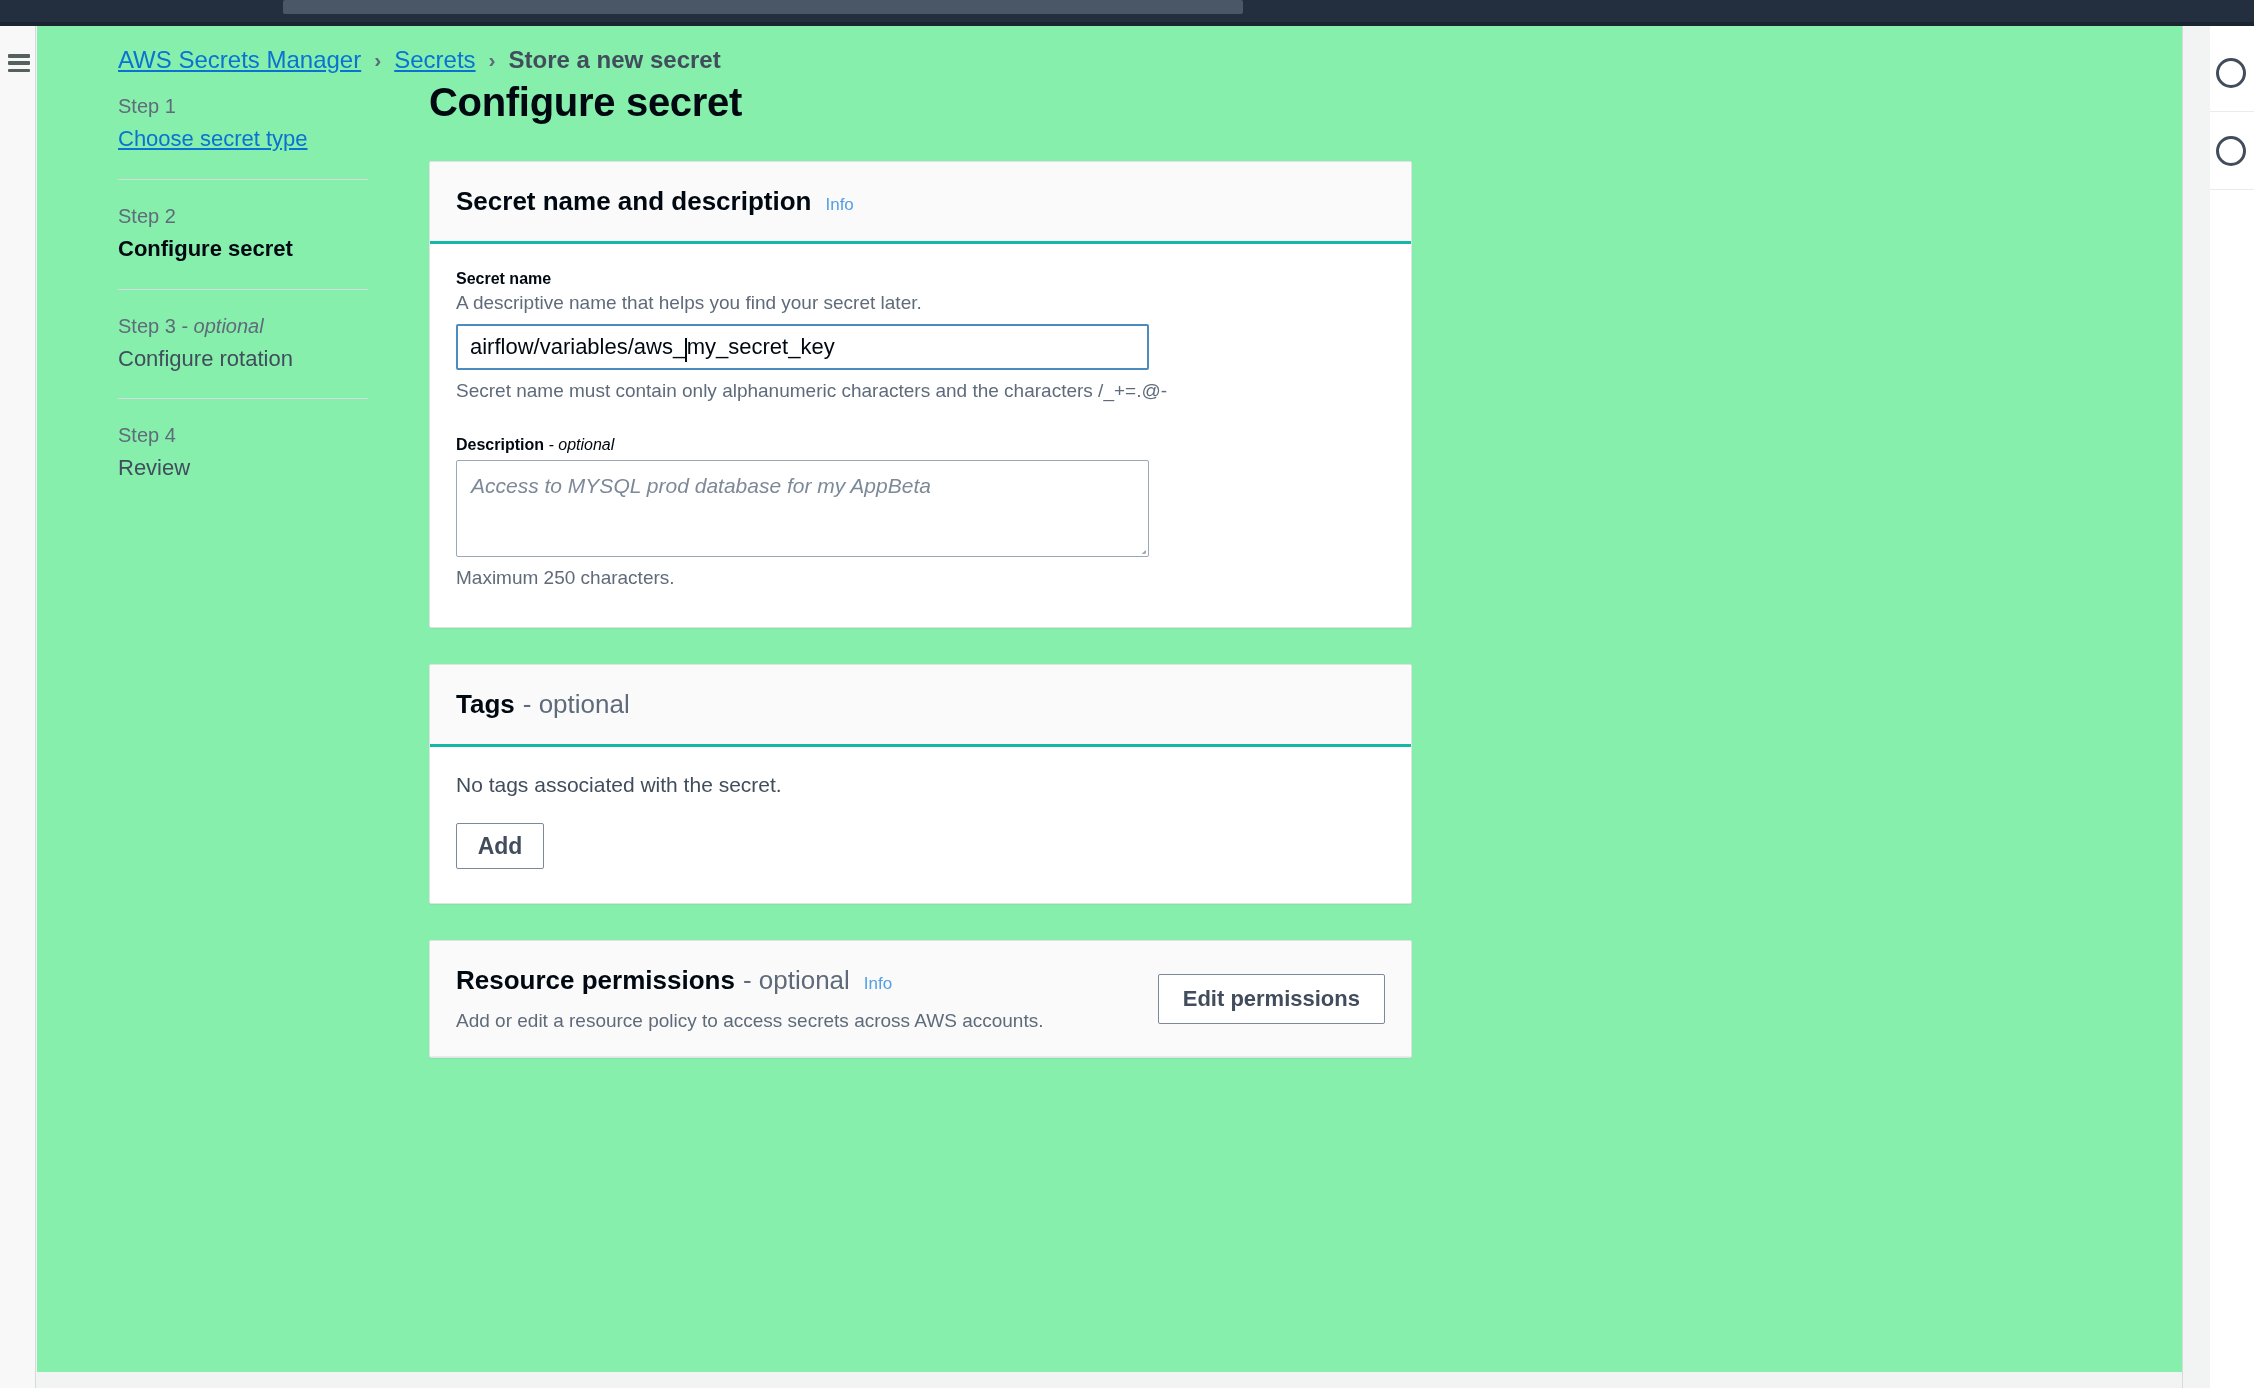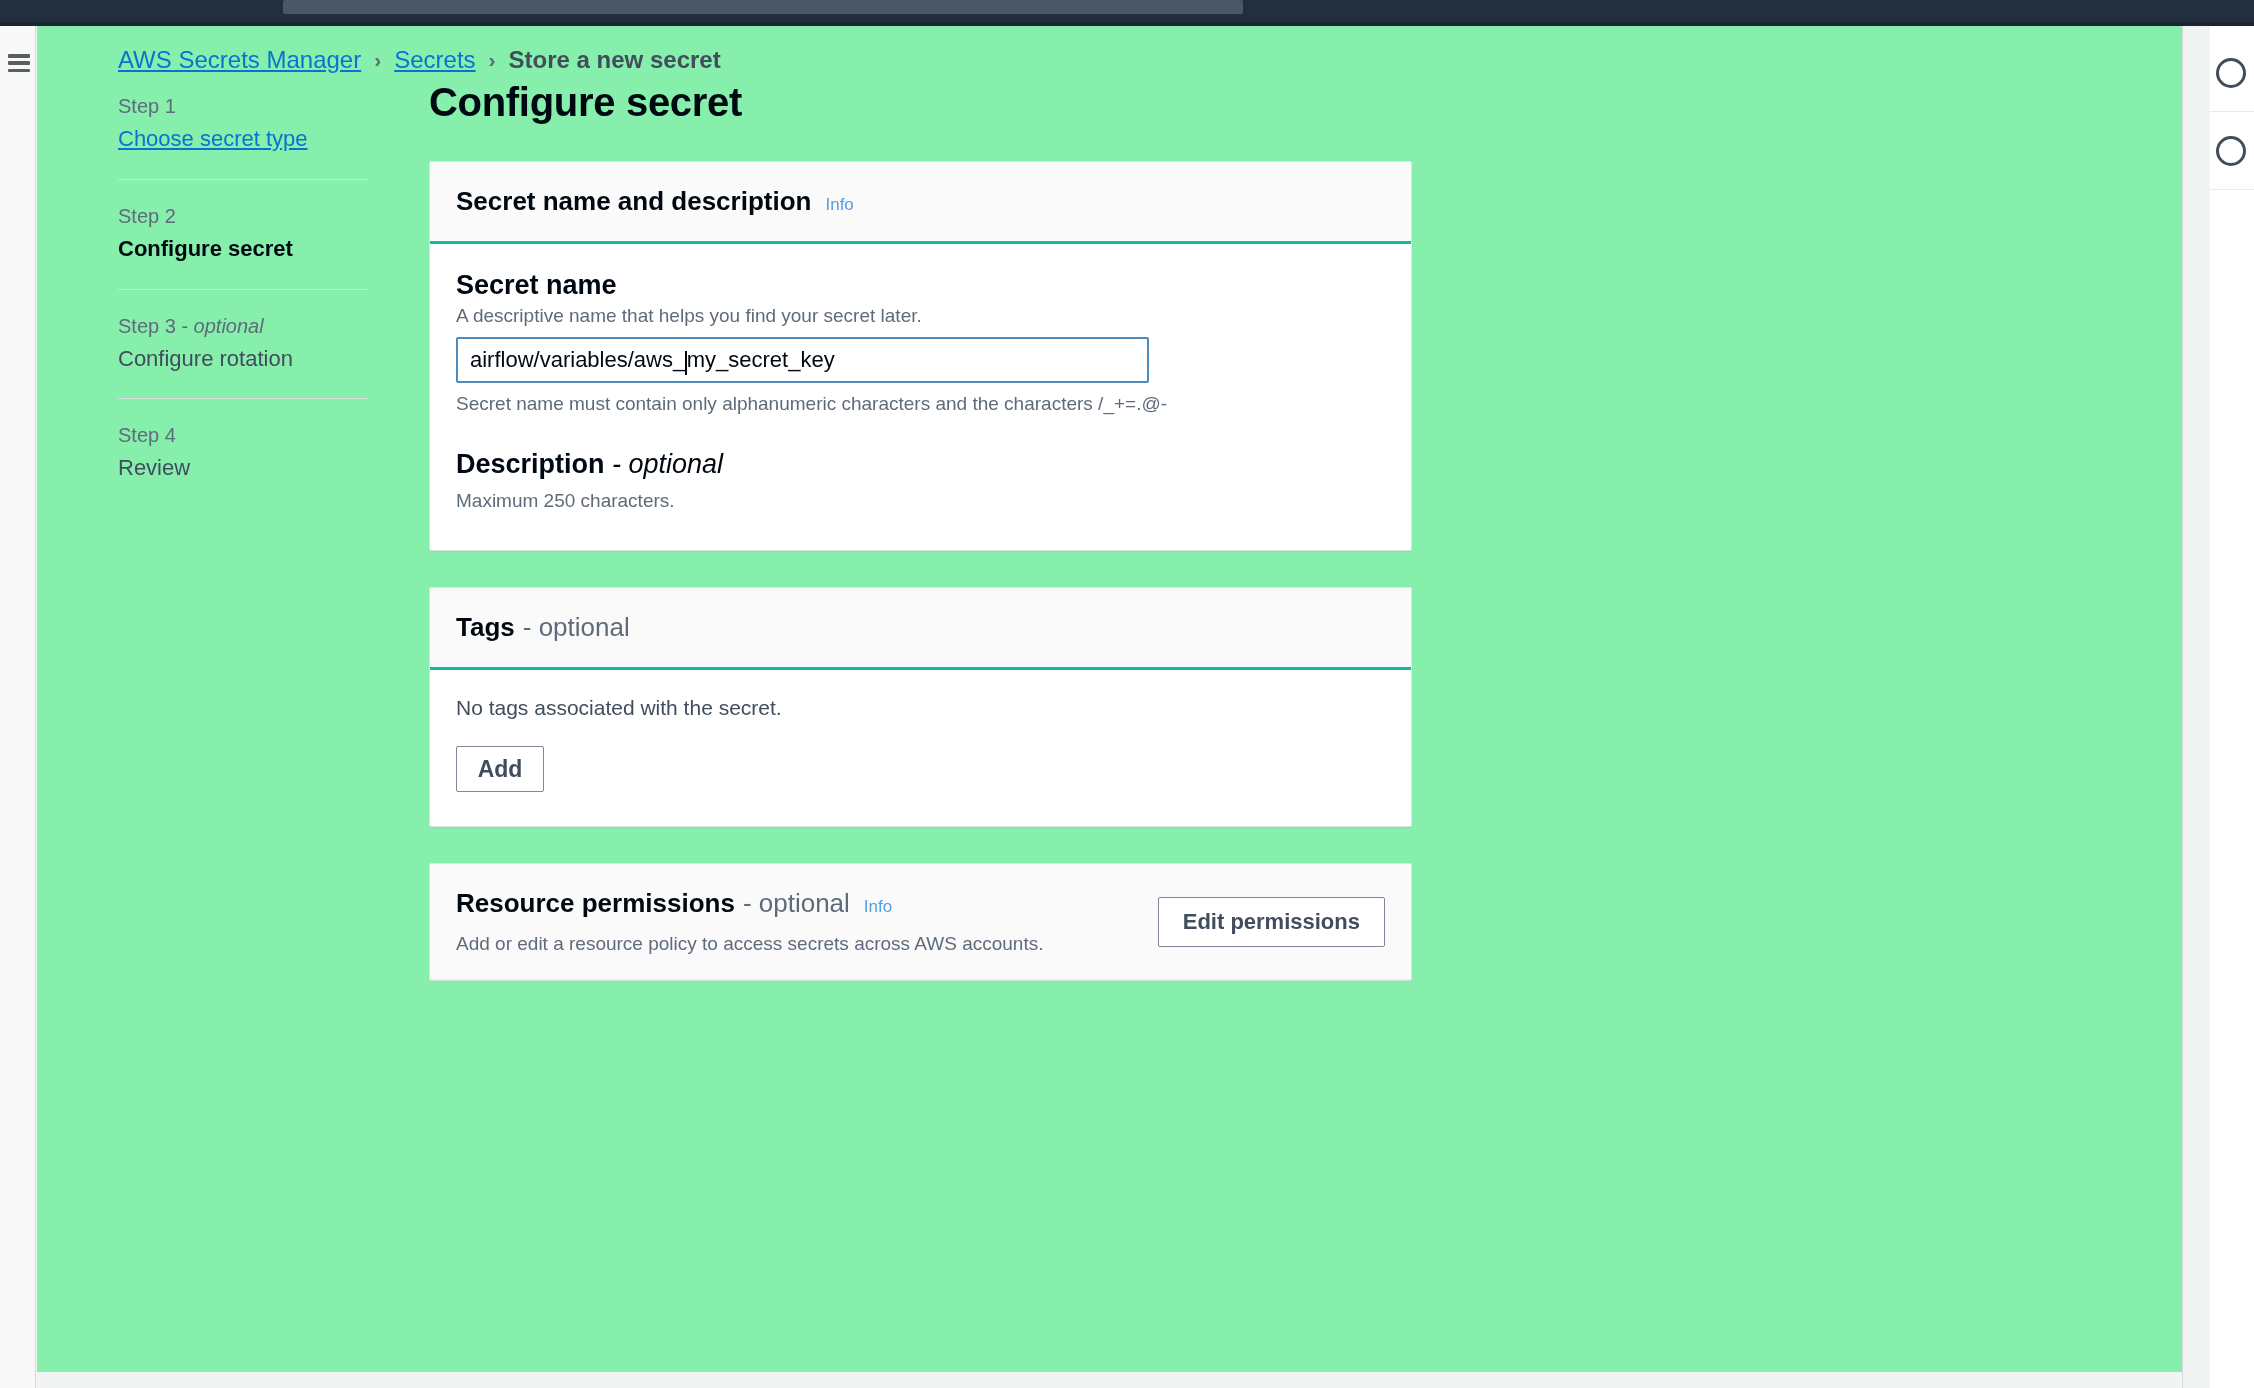--- a/index.html
+++ b/index.html
@@ -247,21 +247,21 @@
   .card-subtitle {
     font-size: 19px;
     color: #5f6b7a;
     margin-top: 14px;
   }
   .card-body { padding: 26px 26px 34px 26px; }
 
   
   .field { margin-bottom: 4px; }
   .field-label {
-    font-size: 27px;
+    font-size: 16px;
     font-weight: 700;
     color: #000811;
     margin-bottom: 4px;
   }
   .field-label .optional {
     font-weight: 400;
     font-style: italic;
     color: #000811;
   }
   .field-desc {
@@ -447,20 +447,27 @@
             <div class="text-input">
                 <span>airflow/variables/aws_</span>
                 <span class="caret"></span>
                 <span>my_secret_key</span>
               </div>
             <div class="field-constraint">Secret name must contain only alphanumeric characters and the characters /_+=.@-</div>
           </div>
 
           <div class="field" style="margin-top:34px;">
             <div class="field-label"><span>Description</span> <span class="optional">- optional</span></div>
+            <div class="textarea-box">
+              <div class="textarea-placeholder">Access to MYSQL prod database for my AppBeta</div>
+              <span class="resize-grip">
+                  <i></i>
+                  <i></i>
+                </span>
+            </div>
             <div class="field-constraint">Maximum 250 characters.</div>
           </div>
 
         </div>
       </div>
 
       <div class="card">
         <div class="card-header">
           <div class="card-header-left">
             <div class="card-header-titleline">

